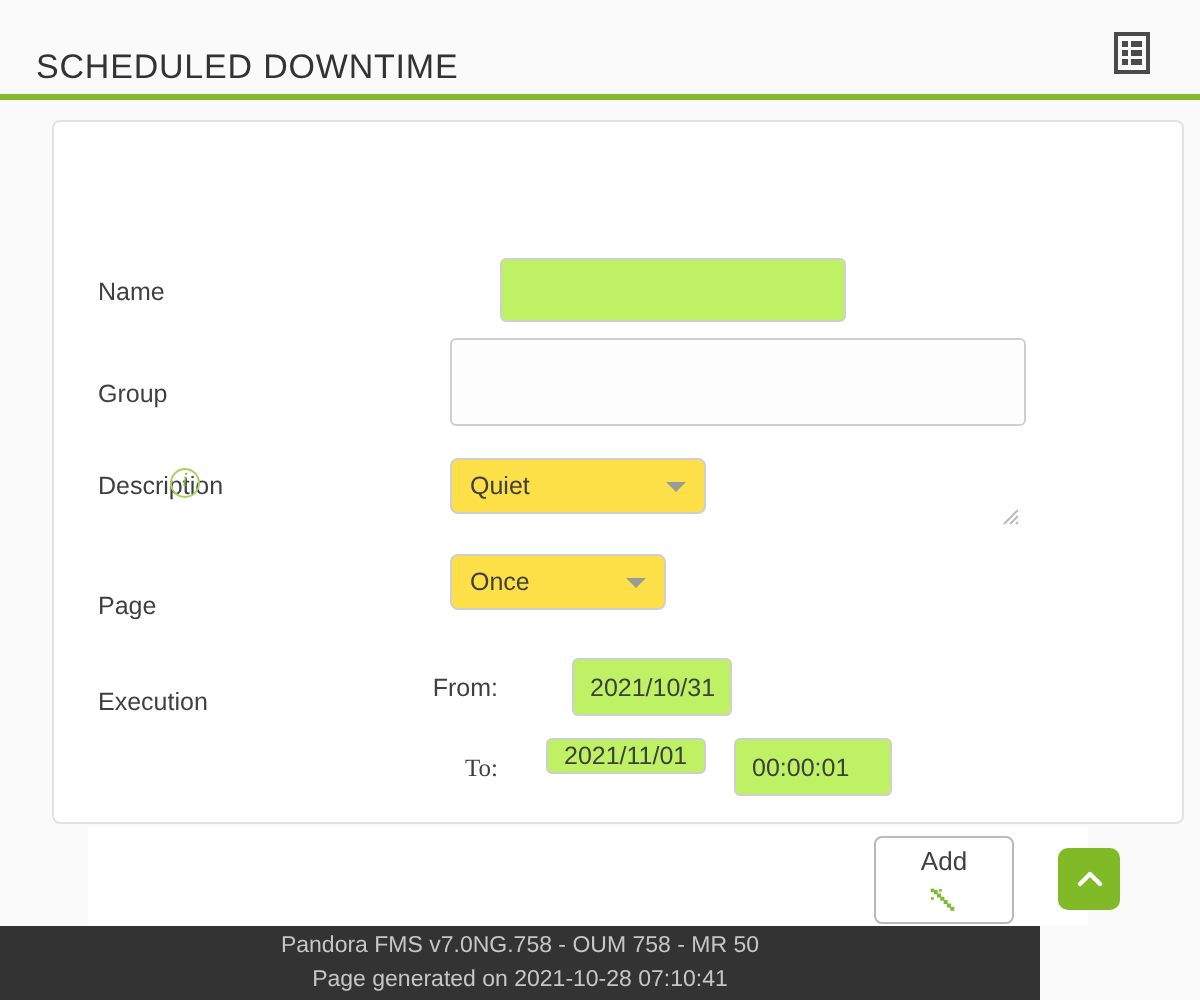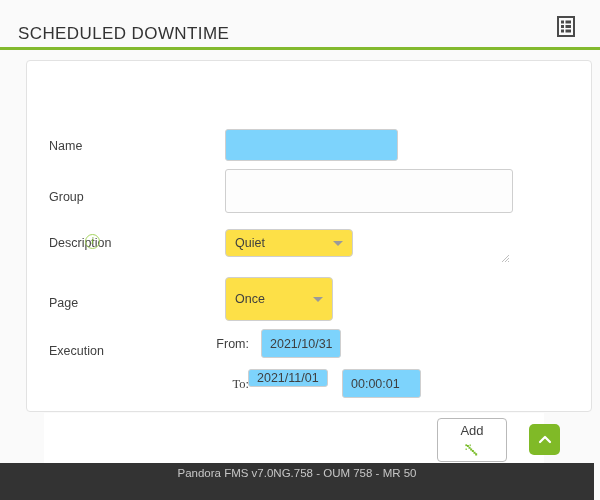--- a/index.html
+++ b/index.html
@@ -64,28 +64,29 @@
     position: absolute;
     left: 22px;
     font-size: 12.5px;
     color: #3f3f3f;
     white-space: nowrap;
   }
 
   
   .txt-input {
     position: absolute;
-    background: #7dd3fc;
+    background: #bef264;
     border: 1px solid #cfcfcf;
     border-radius: 3px;
     font-family: "Liberation Sans", sans-serif;
     font-size: 12.5px;
     color: #3f3f3f;
     padding: 0 8px;
     outline: none;
+    margin-left: 25px;
   }
   .txt-area {
     position: absolute;
     background: #fdfdfd;
     border: 1px solid #cfcfcf;
     border-radius: 3px;
     font-family: "Liberation Sans", sans-serif;
     font-size: 12.5px;
     color: #3f3f3f;
     padding: 5px 8px;
@@ -171,21 +172,21 @@
     display: flex;
     align-items: center;
     justify-content: center;
     cursor: pointer;
   }
 
   
   .footer {
     position: absolute;
     left: 0; bottom: 0;
-    width: 594px; height: 37px;
+    width: 520px; height: 37px;
     background: #333333;
     color: #c6c6c6;
     text-align: center;
     font-size: 11.5px;
     line-height: 17px;
     padding-top: 2px;
     margin-top: 26px;
   }
   .footer-line { display: block; }
 </style>
@@ -227,21 +228,21 @@
   </svg>
 
   <div class="field-label" style="top:235px;">Page</div>
   <div class="info-icon" style="left:58px; top:173px;">i</div>
   <div class="select-box" style="left:198px; top:168px; width:128px; height:28px;">
     <span>Quiet</span>
     <span class="select-arrow"></span>
   </div>
 
   <div class="field-label" style="top:283px;">Execution</div>
-  <div class="select-box" style="left:198px; top:216px; width:108px; height:44px;">
+  <div class="select-box" style="left:198px; top:216px; width:108px; height:28px;">
     <span>Once</span>
     <span class="select-arrow"></span>
   </div>
 
   <div class="field-label" style="top:355px;">Set time</div>
 
   <div class="time-sublabel" style="left:178px; top:276px; width:44px;">From:</div>
   <input class="txt-input" style="left: 234px; top: 268px; width: 80px; height: 29px;" value="2021/10/31">
 
   <div class="time-sublabel" style="left:178px; top:316px; width:44px;font-family:Liberation Serif, serif;">To:</div>
@@ -265,13 +266,14 @@
 </div>
 
 <div class="scroll-top-button">
   <svg width="16" height="16" viewBox="0 0 16 16">
     <path d="M3 10 L8 5 L13 10" stroke="#ffffff" stroke-width="2.2" fill="none" stroke-linecap="round" stroke-linejoin="round"></path>
   </svg>
 </div>
 
 <div class="footer">
   <span class="footer-line">Pandora FMS v7.0NG.758 - OUM 758 - MR 50</span>
+  <span class="footer-line">Page generated on 2021-10-28 07:10:41</span>
 </div>
 
 </body></html>

